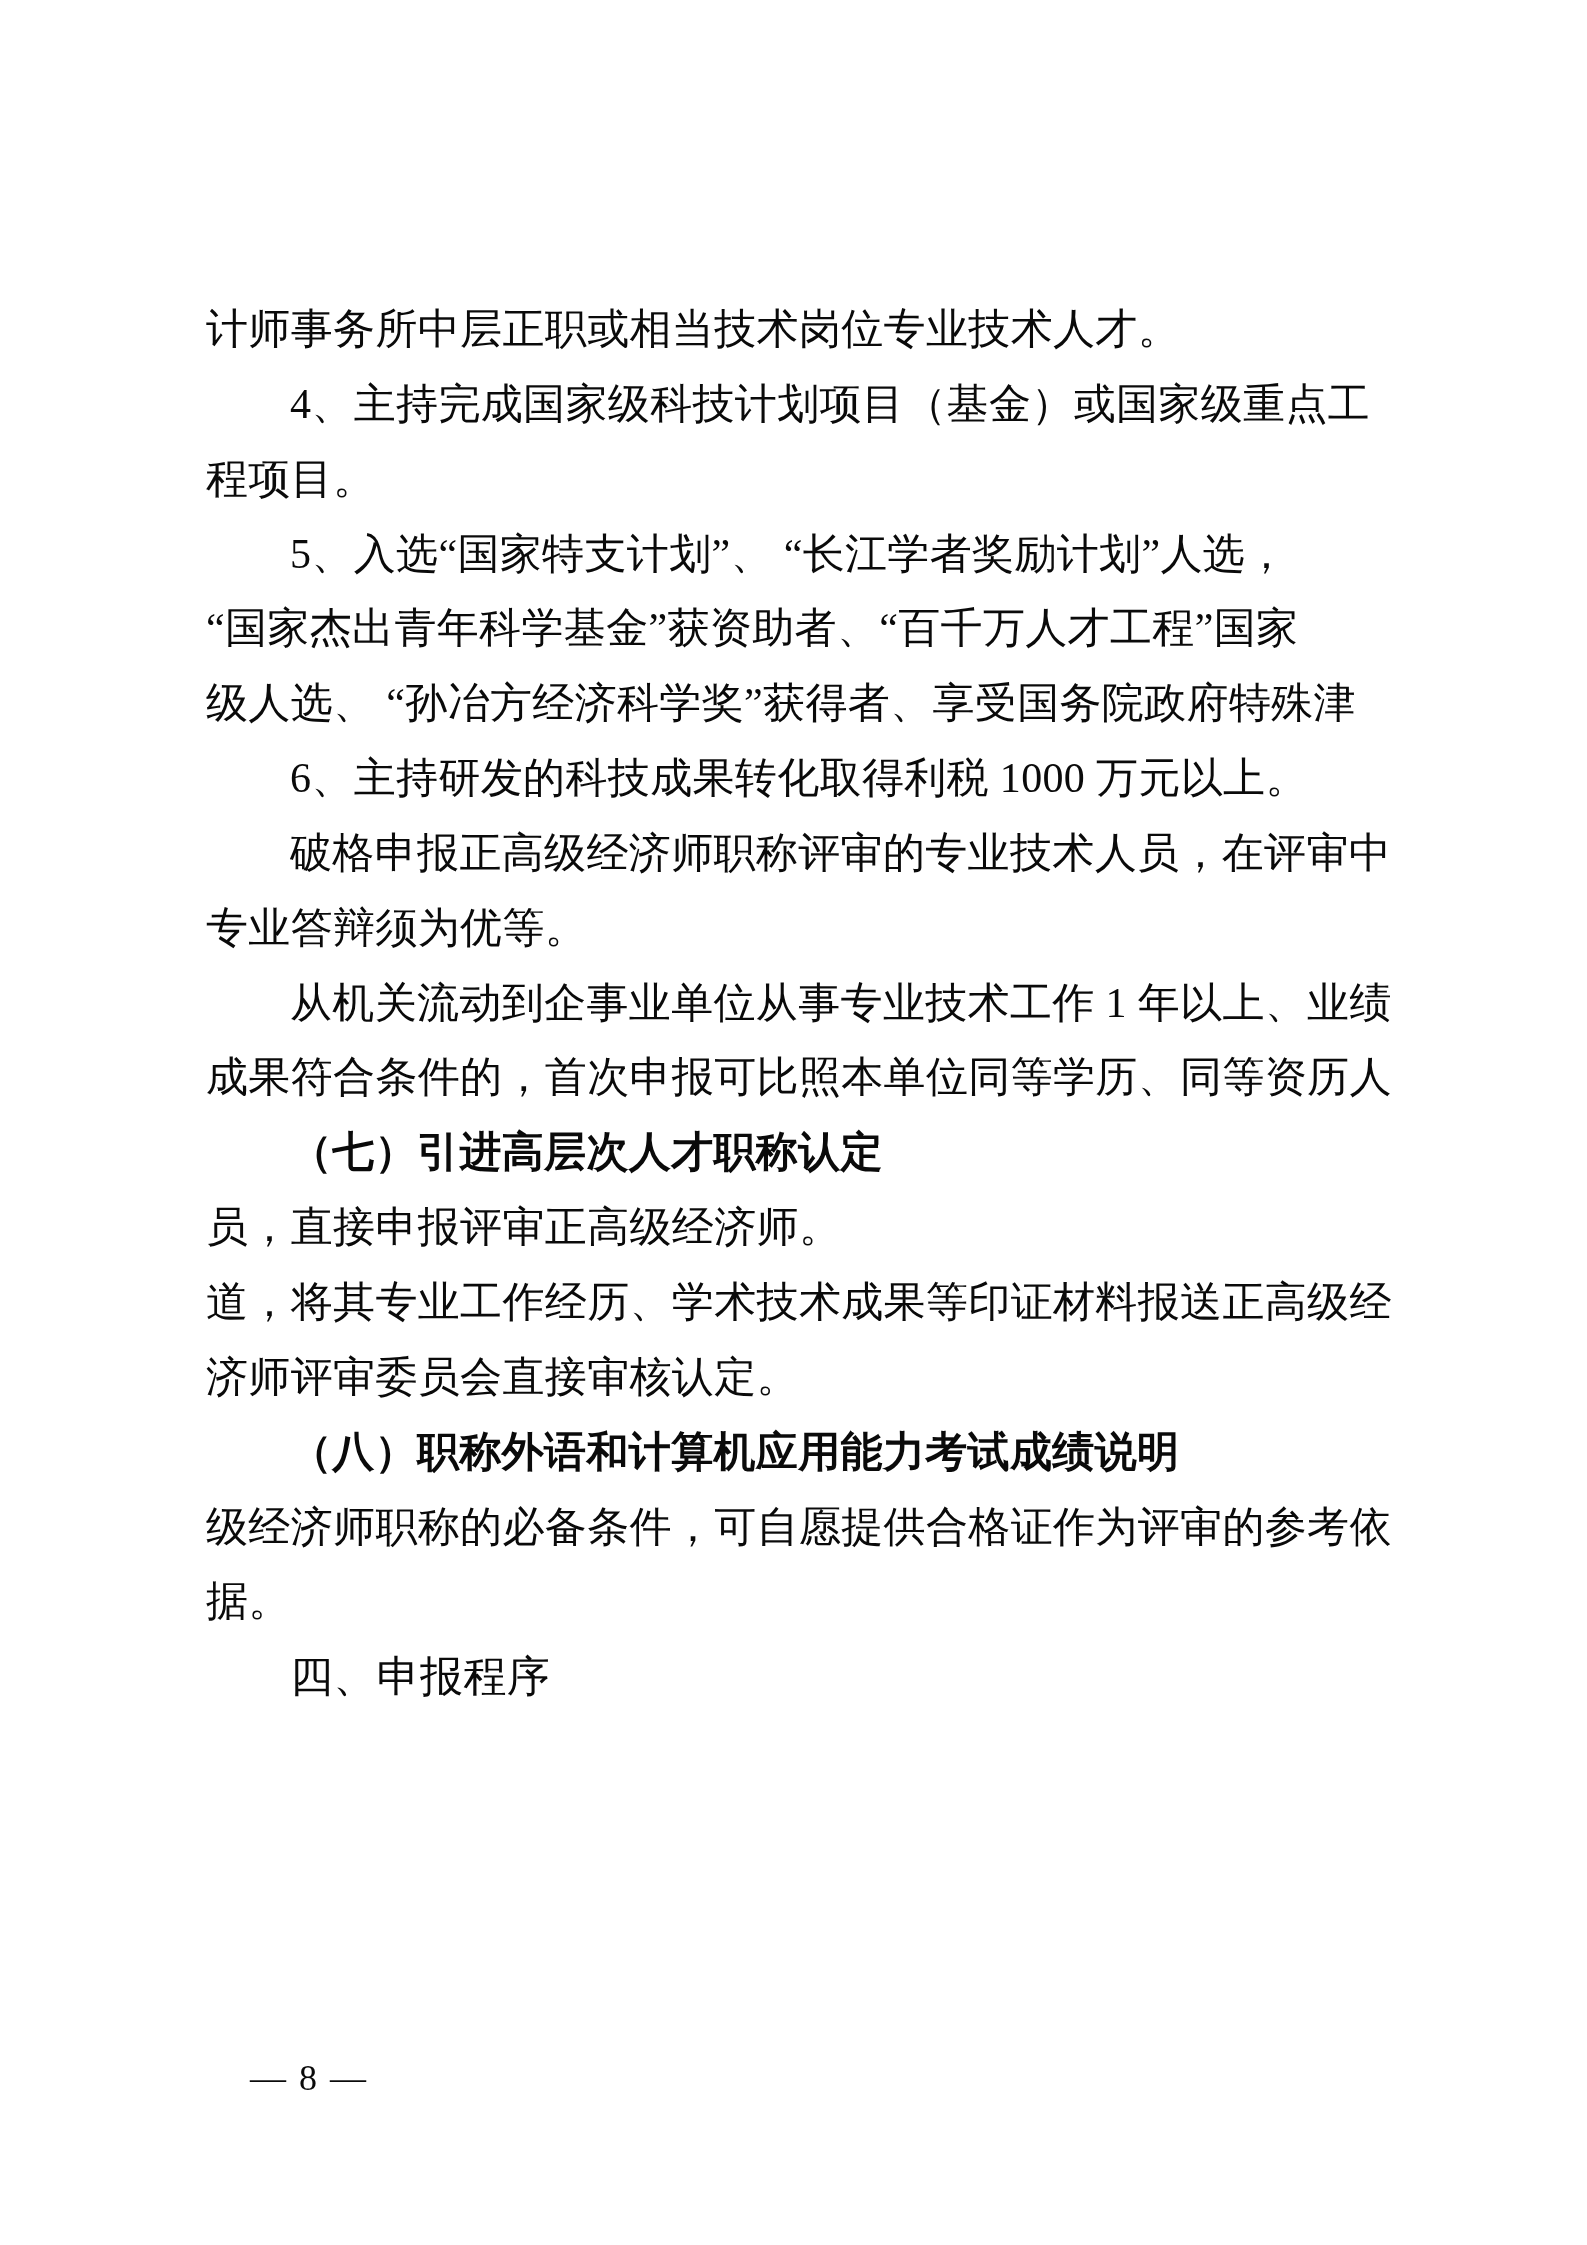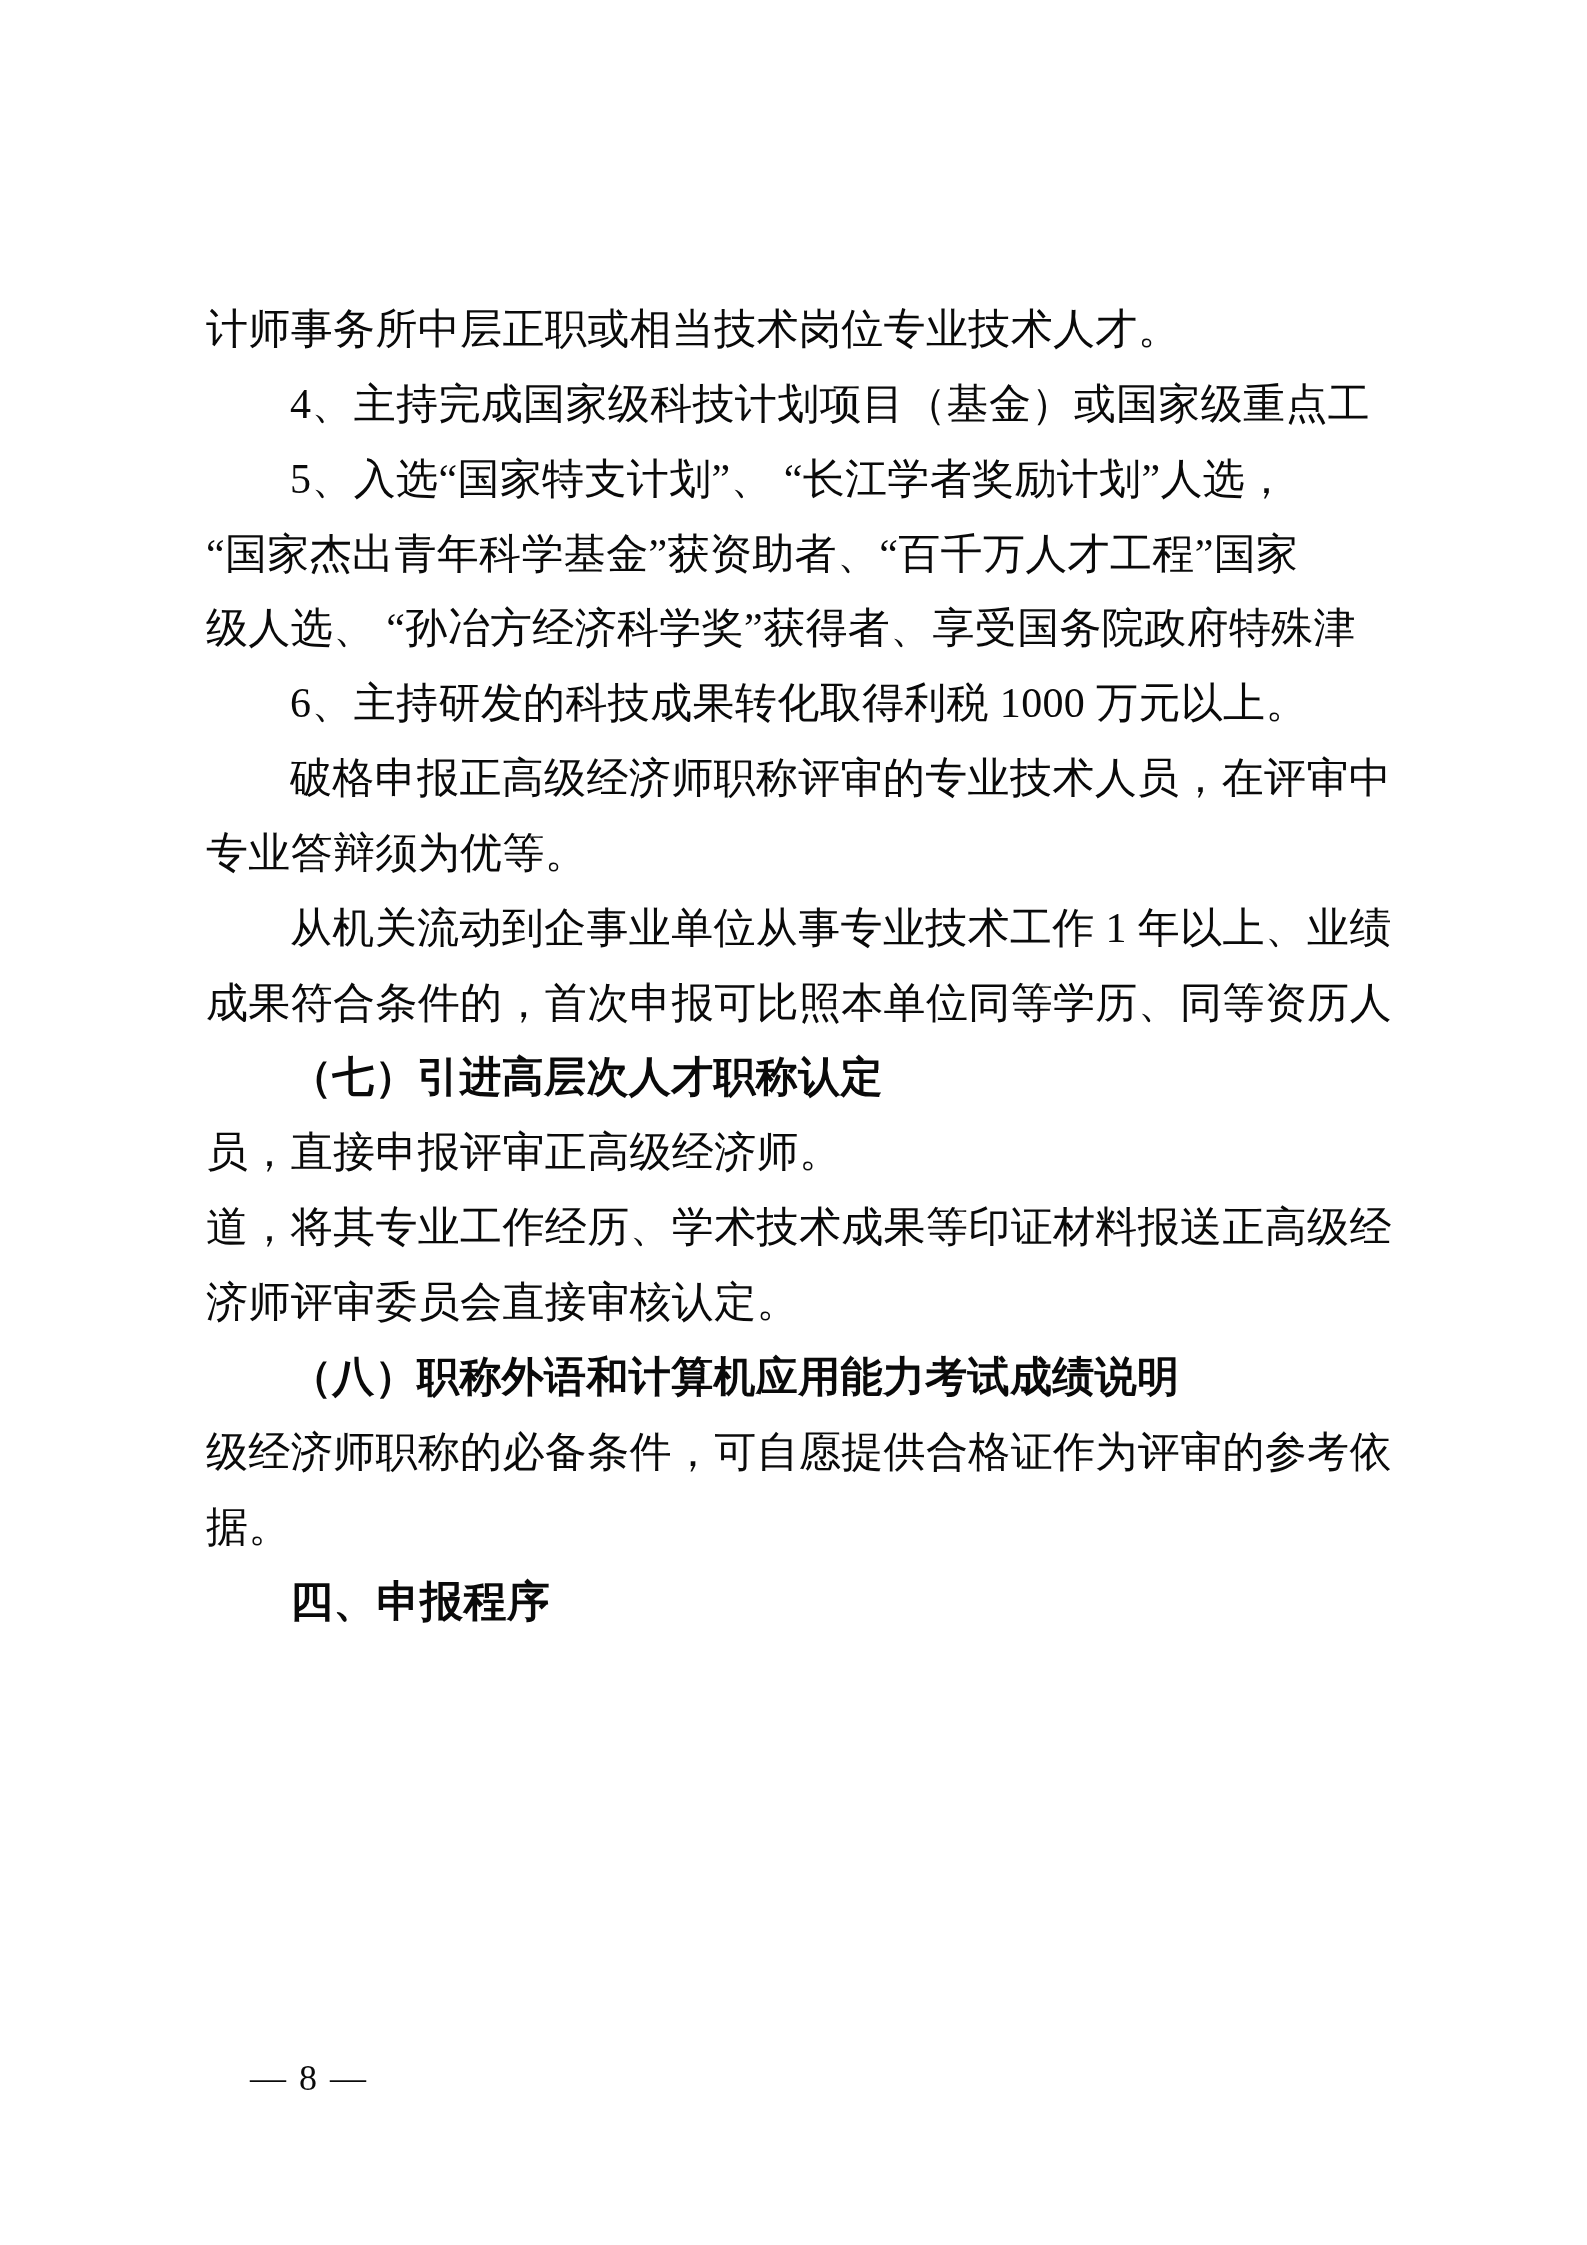--- a/index.html
+++ b/index.html
@@ -39,21 +39,21 @@
   .line.indent {
     padding-left: 84px;
   }
   
   .line.sub {
     font-weight: bold;
     font-family: "Liberation Serif", "DejaVu Serif", serif;
   }
   
   .line.main {
-    font-weight: bold;
+    font-weight: normal;
     font-family: "Liberation Sans", "DejaVu Sans", sans-serif;
     font-size: 43px;
   }
   .page-footer {
     position: absolute;
     left: 234px;
     top: 2056px;
     font-size: 36px;
     line-height: 44px;
     letter-spacing: 2px;
@@ -63,20 +63,21 @@
 </style>
 </head>
 <body>
 
 <div class="page">
 
   <div class="textblock">
 
   <div class="line body">计师事务所中层正职或相当技术岗位专业技术人才。</div>
       <div class="line body indent">4、主持完成国家级科技计划项目（基金）或国家级重点工</div>
+      <div class="line body">程项目。</div>
       <div class="line body indent">5、入选“国家特支计划”、 “长江学者奖励计划”人选，</div>
       <div class="line body">“国家杰出青年科学基金”获资助者、“百千万人才工程”国家</div>
       <div class="line body">级人选、 “孙冶方经济科学奖”获得者、享受国务院政府特殊津</div>
       <div class="line body indent">6、主持研发的科技成果转化取得利税 1000 万元以上。</div>
       <div class="line body indent">破格申报正高级经济师职称评审的专业技术人员，在评审中</div>
       <div class="line body">专业答辩须为优等。</div>
       <div class="line body indent">从机关流动到企事业单位从事专业技术工作 1 年以上、业绩</div>
       <div class="line body">成果符合条件的，首次申报可比照本单位同等学历、同等资历人</div>
       <div class="line sub indent">（七）引进高层次人才职称认定</div>
       <div class="line body">员，直接申报评审正高级经济师。</div>

